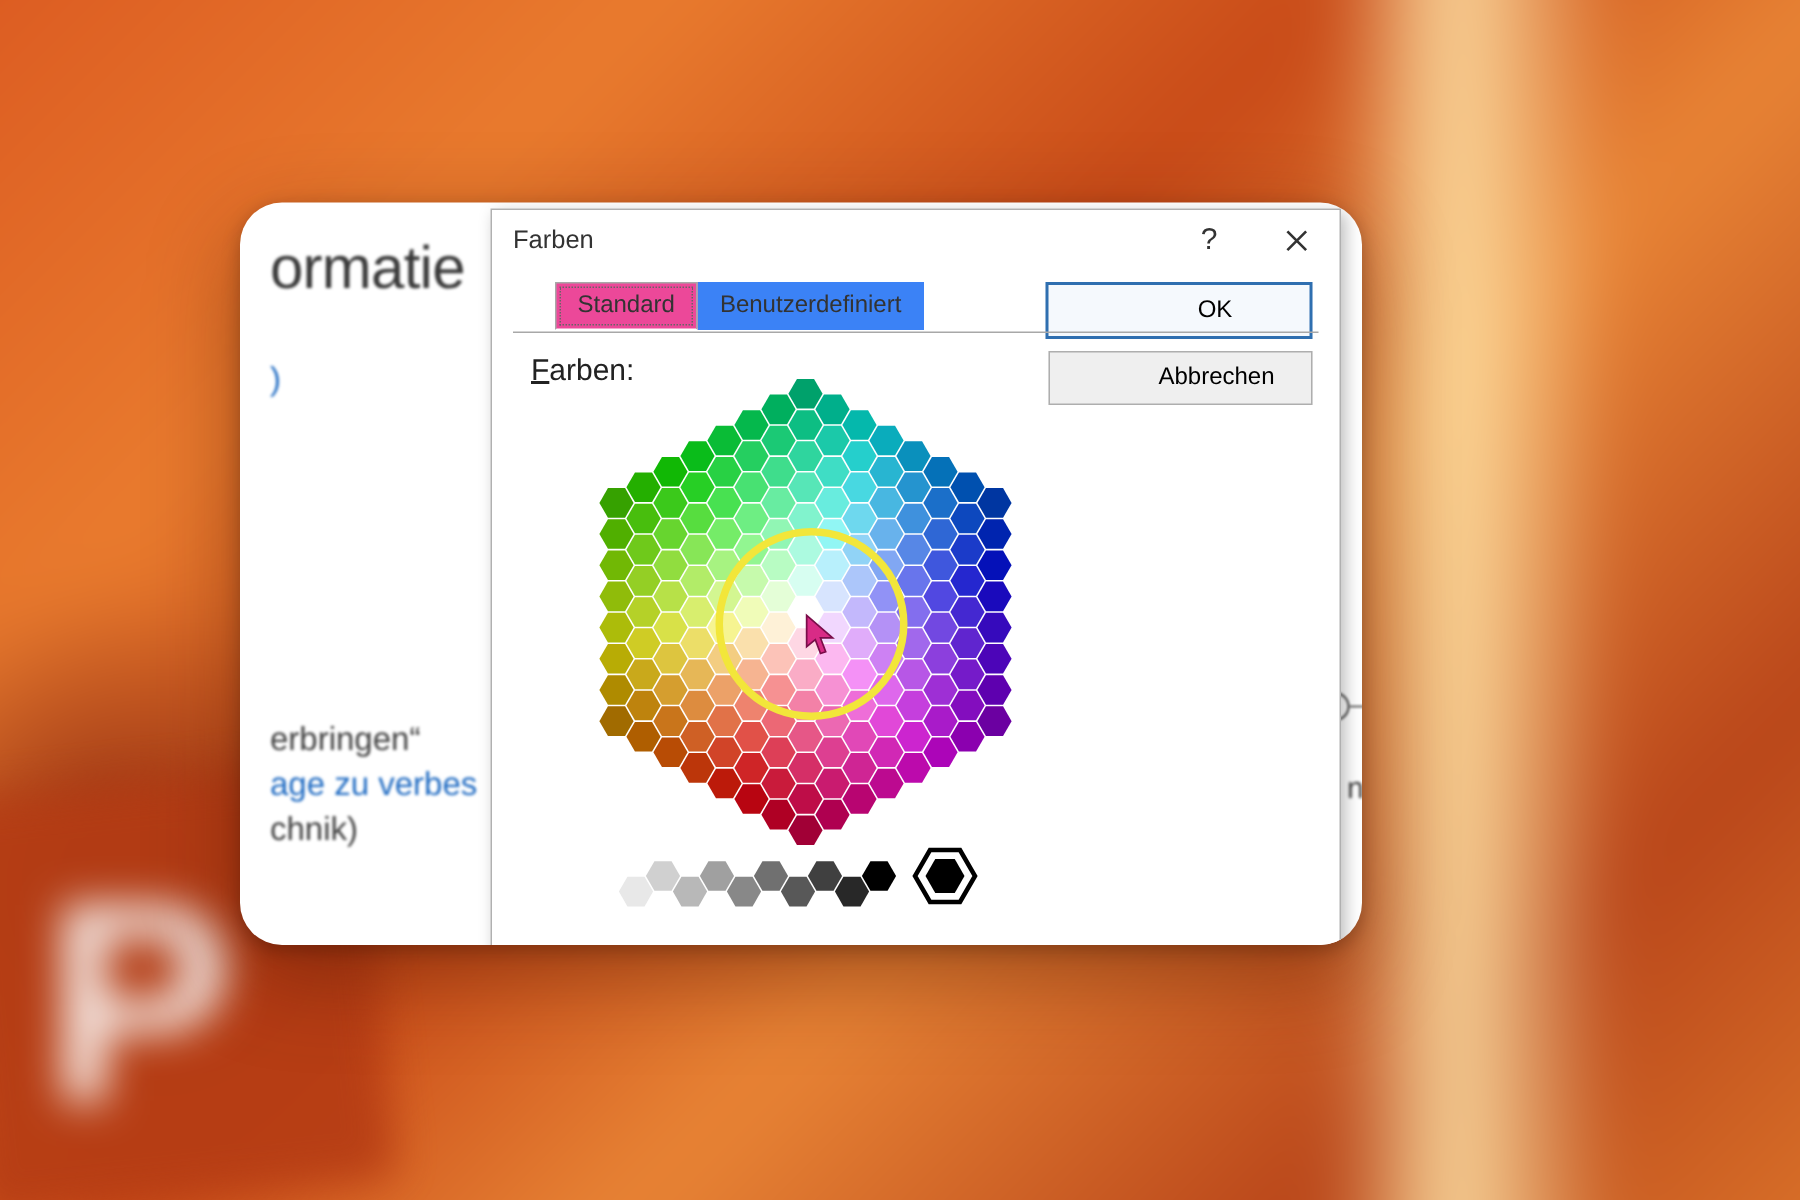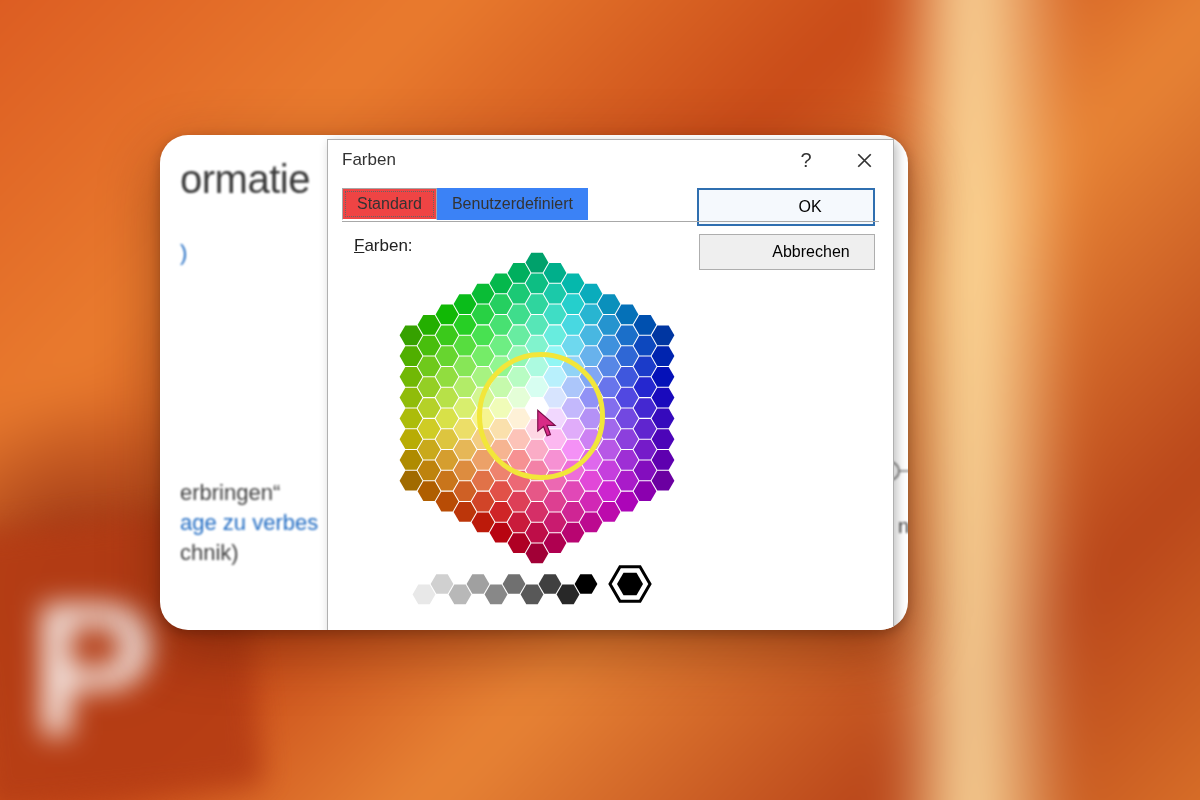--- a/index.html
+++ b/index.html
@@ -154,24 +154,25 @@
     font-size: 16px;
     color: #333;
     background: #3b82f6;
     border: 1px solid transparent;
     cursor: pointer;
     position: relative;
   }
   .tab.active {
     border: 1px solid #a8a8a8;
     border-bottom-color: #ffffff;
-    background: #ef4444;
+    background: #ec4899;
     outline: 1px dotted #666;
     outline-offset: -4px;
     z-index: 2;
+    margin-left: 28px;
   }
   .tab-strip-line {
     position: absolute;
     left: 14px;
     right: 14px;
     top: 37px;
     border-top: 1px solid #a8a8a8;
     z-index: 1;
   }
   
@@ -204,21 +205,21 @@
     left: 14px;
     top: 38px;
     right: 160px;
     bottom: 0;
     background: #ffffff;
   }
   .pane .label {
     position: absolute;
     left: 12px;
     top: 14px;
-    font-size: 17px;
+    font-size: 20px;
     color: #222;
   }
   .pane .label u { text-decoration: underline; }
 
   
   .hexwrap {
     position: absolute;
     left: 40px;
     top: 46px;
     width: 310px;

